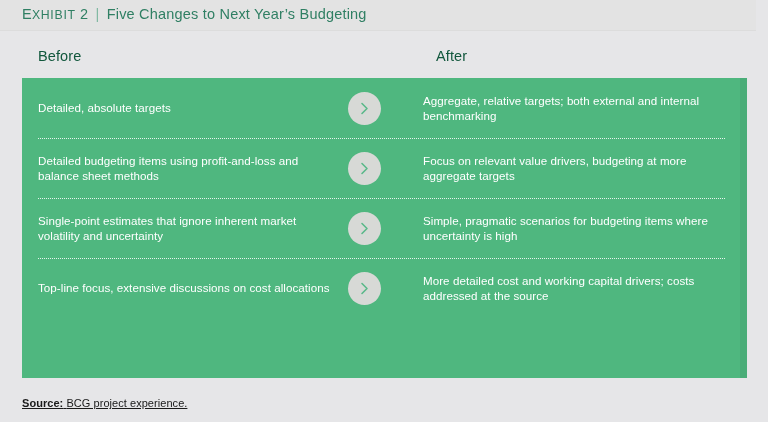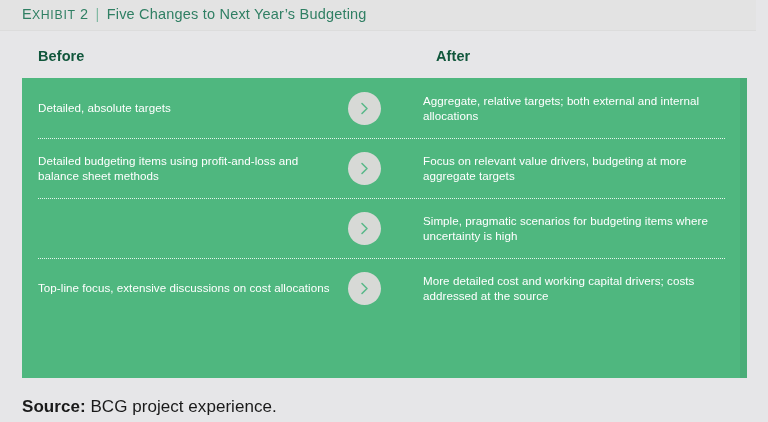--- a/index.html
+++ b/index.html
@@ -53,21 +53,21 @@
   .title-bar-sep {
     color: #7fb8a1;
     padding: 0 3px;
   }
 
   
   .col-header {
     position: absolute;
     top: 48px;
     font-size: 14.5px;
-    font-weight: bold;
+    font-weight: normal;
     color: #11573c;
     letter-spacing: 0.1px;
   }
   .col-header.before { left: 38px; }
   .col-header.after  { left: 436px; }
 
   
   .panel {
     position: absolute;
     left: 22px;
@@ -122,23 +122,24 @@
     align-items: center;
     justify-content: center;
   }
   .arrow-circle svg { display: block; }
 
   
   .footer {
     position: absolute;
     left: 22px;
     top: 397px;
-    font-size: 17px;
+    font-size: 11px;
     color: #1a1a1a;
     letter-spacing: 0.05px;
+    text-decoration: underline;
   }
   .footer b { font-weight: bold; }
 </style>
 </head>
 <body>
 
 <div class="exhibit">
 
   <div class="title-band">
     <div class="title-text">
@@ -154,35 +155,36 @@
 
   <div class="panel">
 
     <div class="row">
       <div class="cell cell-before">Detailed, absolute targets</div>
       <div class="arrow-circle">
         <svg width="15" height="15" viewBox="0 0 15 15" aria-hidden="true">
           <polyline points="5,2.5 10,7.5 5,12.5" fill="none" stroke="#5bb98a" stroke-width="1.6" stroke-linecap="round" stroke-linejoin="round"></polyline>
         </svg>
       </div>
-      <div class="cell cell-after">Aggregate, relative targets; both external and internal allocations</div>
+      <div class="cell cell-after">Aggregate, relative targets; both external and internal benchmarking</div>
     </div>
 
     <div class="row">
       <div class="cell cell-before">Detailed budgeting items using profit-and-loss and balance sheet methods</div>
       <div class="arrow-circle">
         <svg width="15" height="15" viewBox="0 0 15 15" aria-hidden="true">
           <polyline points="5,2.5 10,7.5 5,12.5" fill="none" stroke="#5bb98a" stroke-width="1.6" stroke-linecap="round" stroke-linejoin="round"></polyline>
         </svg>
       </div>
       <div class="cell cell-after">Focus on relevant value drivers, budgeting at more aggregate targets</div>
     </div>
 
 
     <div class="row">
+      <div class="cell cell-before">Single-point estimates that ignore inherent market volatility and uncertainty</div>
       <div class="arrow-circle">
         <svg width="15" height="15" viewBox="0 0 15 15" aria-hidden="true">
           <polyline points="5,2.5 10,7.5 5,12.5" fill="none" stroke="#5bb98a" stroke-width="1.6" stroke-linecap="round" stroke-linejoin="round"></polyline>
         </svg>
       </div>
       <div class="cell cell-after">Simple, pragmatic scenarios for budgeting items where uncertainty is high</div>
     </div>
 
     <div class="row">
       <div class="cell cell-before">Top-line focus, extensive discussions on cost allocations</div>

